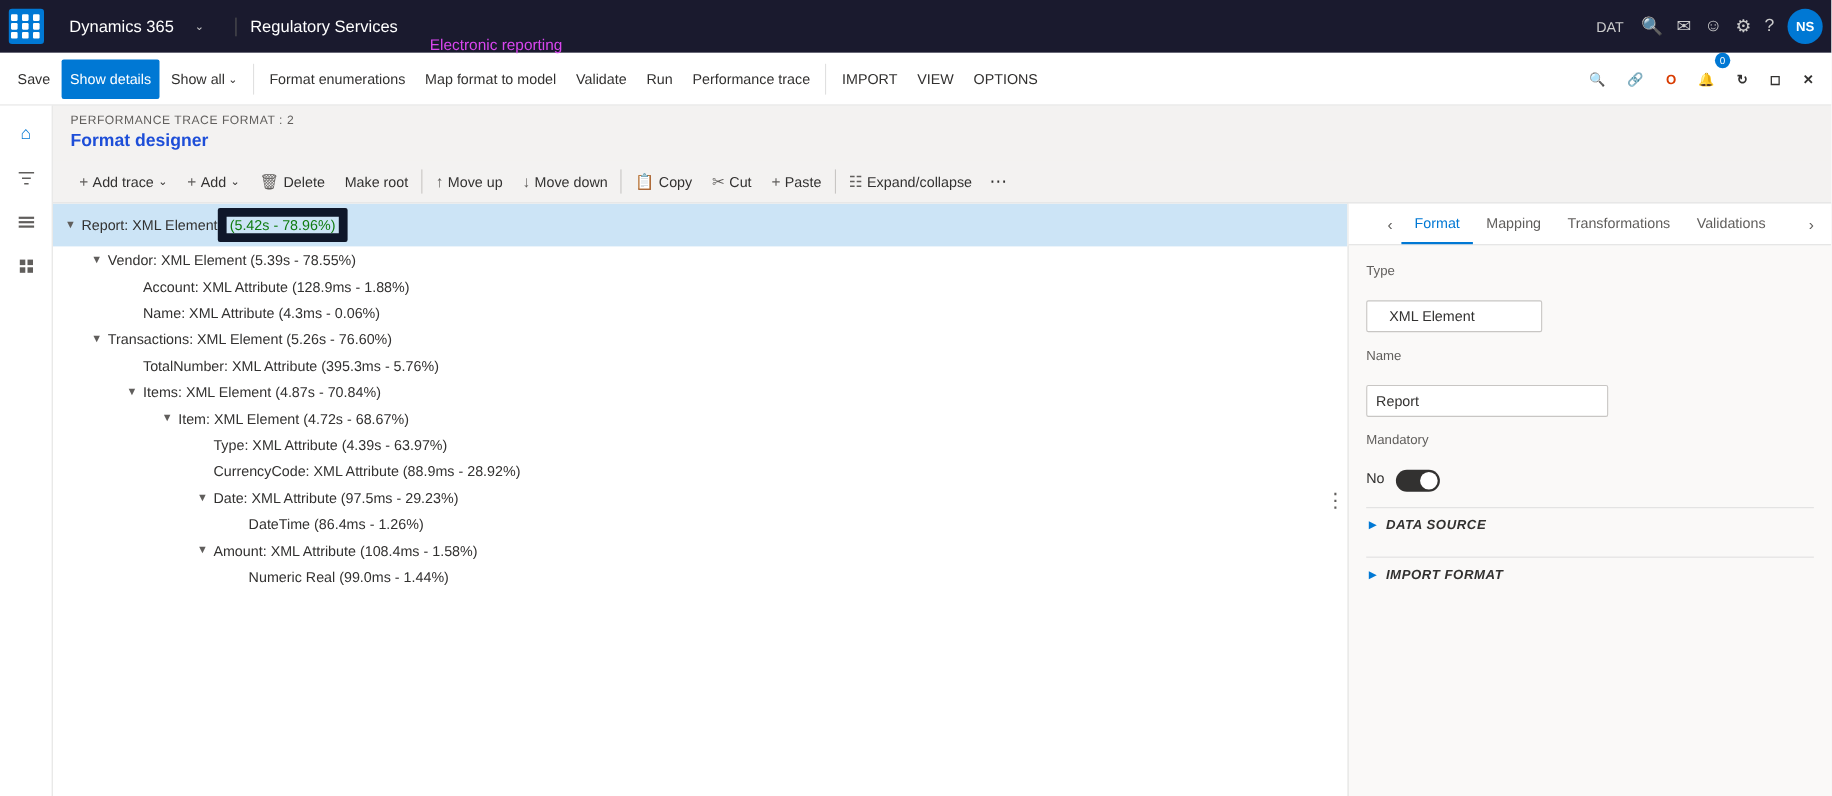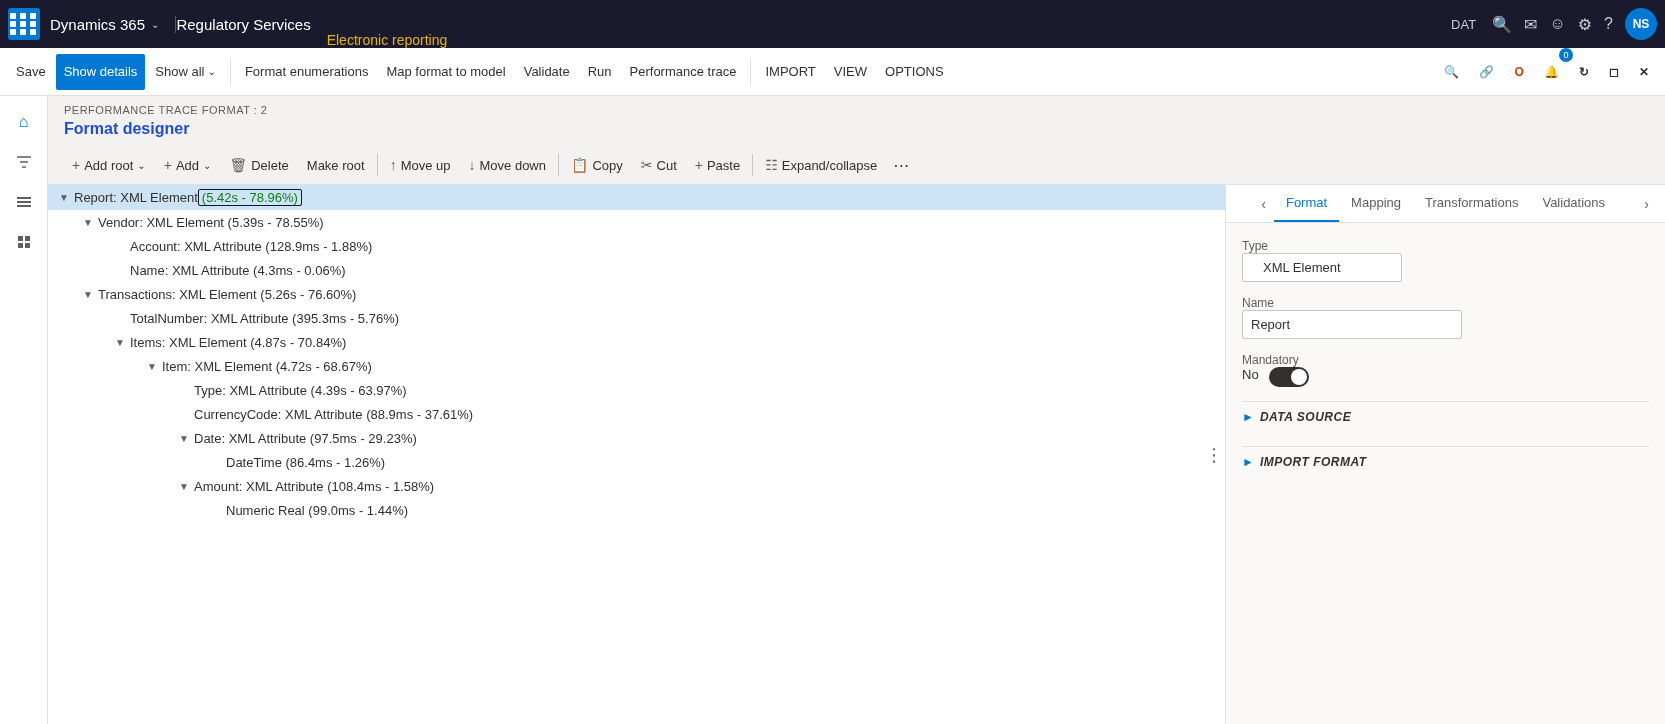--- a/index.html
+++ b/index.html
@@ -6,20 +6,21 @@
     body { font-family: 'Segoe UI', sans-serif; font-size: 13px; background: #f3f2f1; overflow: hidden; width: 1665px; height: 724px; }
 
     
     .top-nav {
       display: flex;
       align-items: center;
       background: #1a1a2e;
       height: 48px;
       color: white;
       padding: 0 8px;
+      gap: 13px;
     }
     .top-nav .grid-icon {
       width: 32px; height: 32px;
       background: #0078d4;
       border-radius: 3px;
       display: flex; align-items: center; justify-content: center;
       margin-right: 10px;
       flex-shrink: 0;
     }
     .grid-icon-dots {
@@ -27,24 +28,24 @@
     }
     .grid-icon-dots span {
       width: 6px; height: 6px; background: white; border-radius: 1px; display: block;
     }
     .top-nav .app-name {
       font-size: 15px; font-weight: 500; color: white; margin-right: 6px;
     }
     .top-nav .chevron-down { color: #ccc; font-size: 10px; margin-right: 16px; }
     .top-nav .module-name {
       font-size: 15px; font-weight: 400; color: white; margin-right: 16px;
-      border-left: 1px solid #555; padding-left: 0; text-align: center;
+      border-left: 1px solid #555; padding-left: 12px; text-align: center;
     }
     .top-nav .sub-module {
-      font-size: 14px; color: #eab308; margin-top: 32px;
+      font-size: 14px; color: #d946ef; margin-top: 32px;
     }
     .top-nav-right {
       margin-left: auto;
       display: flex; align-items: center; gap: 12px; color: #ccc;
     }
     .top-nav-right .env-badge {
       font-size: 13px; color: #ccc; margin-right: 4px;
     }
     .nav-icon { font-size: 16px; cursor: pointer; color: #ccc; }
     .user-avatar {
@@ -186,21 +187,21 @@
       white-space: nowrap;
     }
     .tree-item.selected { background: #cce4f6; }
     .tree-item .toggle {
       width: 16px; height: 16px;
       display: inline-flex; align-items: center; justify-content: center;
       margin-right: 2px; color: #605e5c; font-size: 10px;
     }
     .tree-item .item-text { }
     .tree-item .perf-highlight {
-      border: 1px solid #0f172a;
+      border: 8px solid #0f172a;
       border-radius: 2px;
       padding: 0 3px;
       color: #107c10;
       font-weight: 500;
     }
 
     
     .right-panel {
       width: 440px;
       background: #faf9f8;
@@ -235,21 +236,21 @@
       cursor: pointer;
       color: #605e5c;
       font-size: 14px;
     }
     .right-panel-content {
       padding: 16px;
       display: flex;
       flex-direction: column;
       gap: 14px;
     }
-    .field-group { display: flex; flex-direction: column; gap: 0; }
+    .field-group { display: flex; flex-direction: column; gap: 20px; }
     .field-label { font-size: 12px; color: #605e5c; }
     .field-value-box {
       background: white;
       border: 1px solid #c8c6c4;
       border-radius: 2px;
       padding: 6px 20px;
       font-size: 13px;
       color: #323130;
       width: 160px;
     }
@@ -417,21 +418,21 @@
     </div>
   </div>
 
   <div class="content-area">
     <div class="breadcrumb">PERFORMANCE TRACE FORMAT : 2</div>
     <div class="page-title">Format designer</div>
 
     <div class="format-toolbar">
       <button class="ft-btn">
         <span class="icon">+</span>
-        <span>Add root</span>
+        <span>Add trace</span>
         <span style="font-size:10px;">⌄</span>
       </button>
       <button class="ft-btn">
         <span class="icon">+</span>
         <span>Add</span>
         <span style="font-size:10px;">⌄</span>
       </button>
       <button class="ft-btn">
         <span class="icon">🗑</span>
         <span>Delete</span>
@@ -517,21 +518,21 @@
             <span class="item-text">Item: XML Element (4.72s - 68.67%)</span>
           </div>
 
           <div class="tree-item" style="padding-left: 128px;">
             <span class="toggle" style="width:16px; display:inline-block;"></span>
             <span class="item-text">Type: XML Attribute (4.39s - 63.97%)</span>
           </div>
 
           <div class="tree-item" style="padding-left: 128px;">
             <span class="toggle" style="width:16px; display:inline-block;"></span>
-            <span class="item-text">CurrencyCode: XML Attribute (88.9ms - 37.61%)</span>
+            <span class="item-text">CurrencyCode: XML Attribute (88.9ms - 28.92%)</span>
           </div>
 
           <div class="tree-item" style="padding-left: 128px;">
             <span class="toggle">▼</span>
             <span class="item-text">Date: XML Attribute (97.5ms - 29.23%)</span>
           </div>
 
           <div class="tree-item" style="padding-left: 160px;">
             <span class="toggle" style="width:16px; display:inline-block;"></span>
             <span class="item-text">DateTime (86.4ms - 1.26%)</span>

